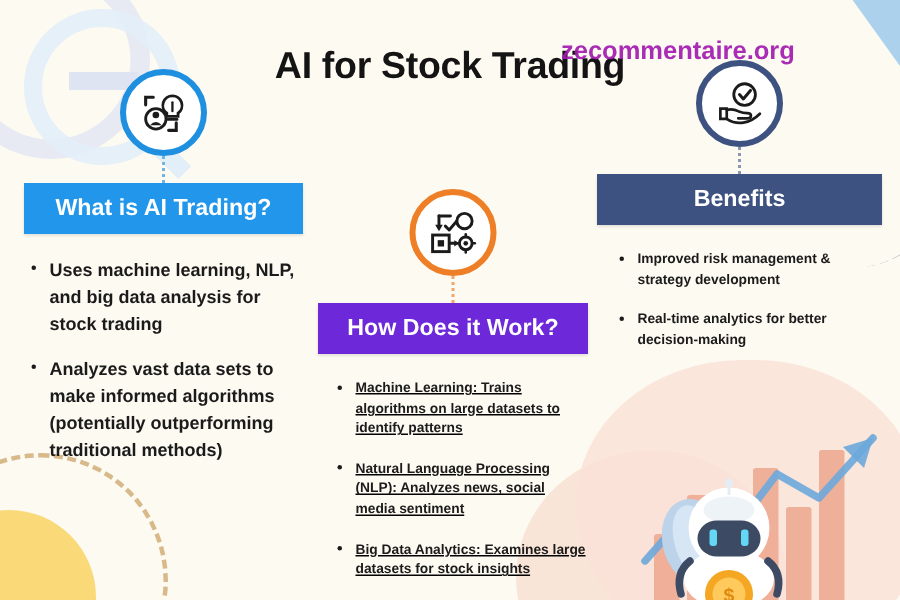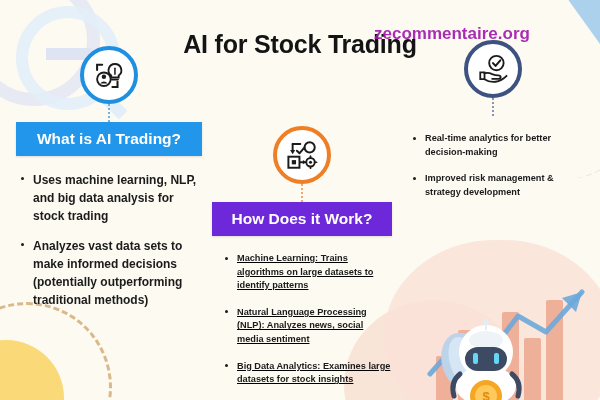--- a/index.html
+++ b/index.html
@@ -212,21 +212,21 @@
         <path d="M27 7 a7.5 7.5 0 0 1 4.4 13.6 v2.4 h-8.8 v-2.4 A7.5 7.5 0 0 1 27 7z" stroke="#1b1b1b" stroke-width="2.2" fill="none"></path>
         <line x1="23.4" y1="25.4" x2="30.6" y2="25.4" stroke="#1b1b1b" stroke-width="2.2" stroke-linecap="round"></line>
         <line x1="27" y1="12" x2="27" y2="19" stroke="#1b1b1b" stroke-width="1.8" stroke-linecap="round"></line>
       </svg>
     </div>
   </div>
   <div class="connector blue"></div>
   <div class="pill blue">What is AI Trading?</div>
   <ul class="bullets">
     <li>Uses machine learning, NLP, and big data analysis for stock trading</li>
-    <li>Analyzes vast data sets to make informed decisions (potentially outperforming traditional methods)</li>
+    <li>Analyzes vast data sets to make informed algorithms (potentially outperforming traditional methods)</li>
   </ul>
 </div>
 
 <div class="col col-mid">
   <div class="badge-wrap">
     <div class="badge orange">
       <svg width="34" height="34" viewBox="0 0 40 40">
         <circle cx="29" cy="11" r="6" stroke="#1b1b1b" stroke-width="2.3" fill="none"></circle>
         <path d="M9 7 v9" stroke="#1b1b1b" stroke-width="2.3" fill="none" stroke-linecap="round"></path>
         <path d="M9 7 h9" stroke="#1b1b1b" stroke-width="2.3" fill="none" stroke-linecap="round"></path>
@@ -262,17 +262,18 @@
       <svg width="34" height="34" viewBox="0 0 40 40">
         <circle cx="24" cy="13" r="8.5" stroke="#1b1b1b" stroke-width="2.2" fill="none"></circle>
         <path d="M20 13 l3 3.4 l5.6 -6.6" stroke="#1b1b1b" stroke-width="2.4" fill="none" stroke-linecap="round" stroke-linejoin="round"></path>
         <path d="M5 24 h5 v8 H5z" stroke="#1b1b1b" stroke-width="2.1" fill="none"></path>
         <path d="M10 25 q5 -1 9 1 q4 1.6 7 1.6 q3 0 3 2 q0 2 -3 2 h-7" stroke="#1b1b1b" stroke-width="2.1" fill="none" stroke-linecap="round" stroke-linejoin="round"></path>
         <path d="M10 32 q6 4 13 3 q7 -1 13 -7" stroke="#1b1b1b" stroke-width="2.1" fill="none" stroke-linecap="round" stroke-linejoin="round"></path>
       </svg>
     </div>
   </div>
   <div class="connector navy"></div>
+  <div class="pill navy">Benefits</div>
   <ul class="bullets">
+    <li>Improved risk management &amp; strategy development</li>
     <li>Real-time analytics for better decision-making</li>
-    <li>Improved risk management &amp; strategy development</li>
   </ul>
 </div>
 
 </body></html>

